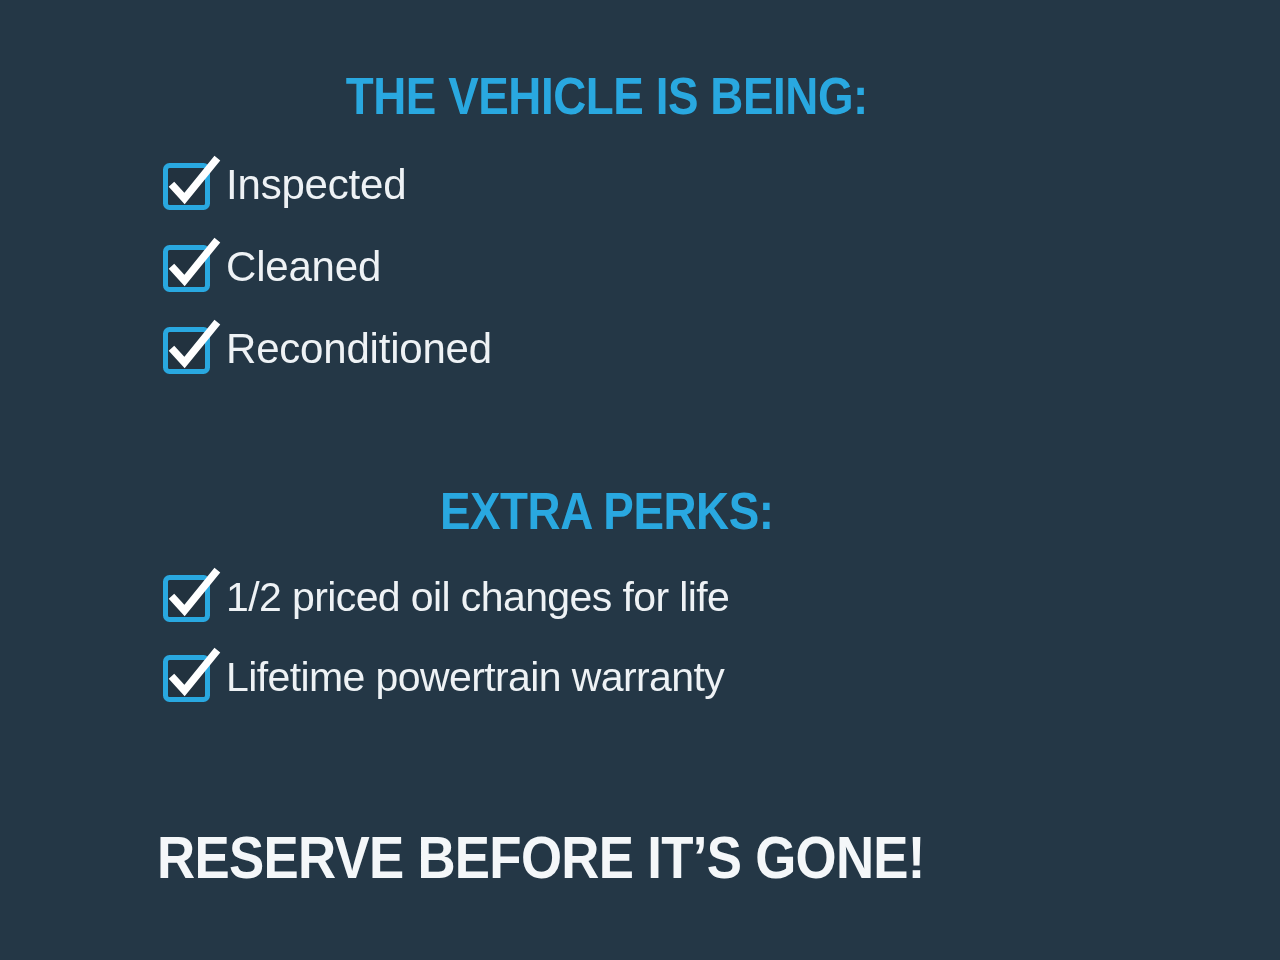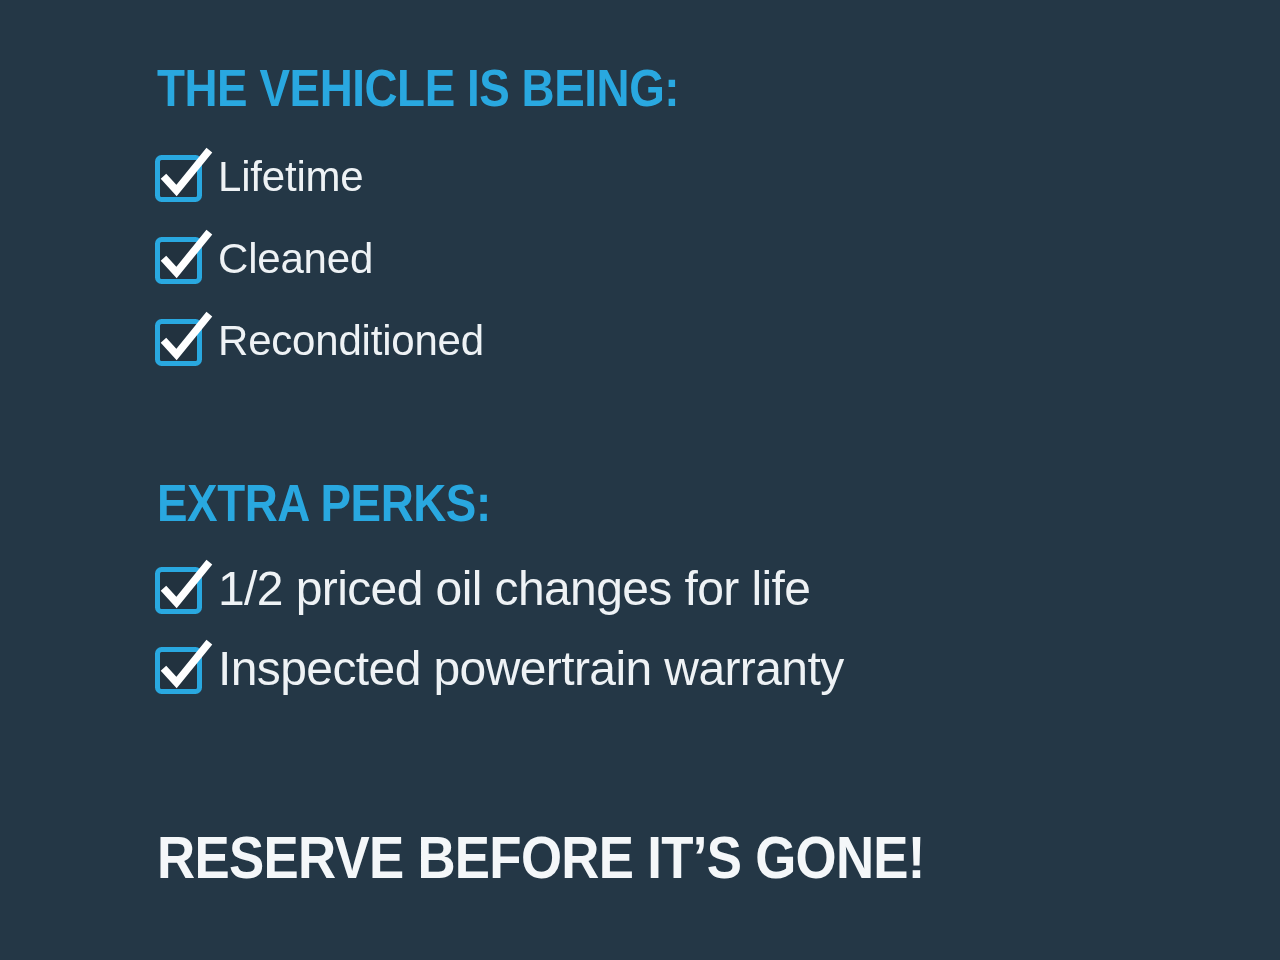--- a/index.html
+++ b/index.html
@@ -42,22 +42,23 @@
     letter-spacing: -0.5px;
     text-transform: uppercase;
     transform: scaleX(0.88);
     transform-origin: left center;
     white-space: nowrap;
     margin: 0;
     padding: 0;
   }
 
   .section {
-    margin: 0;
-    padding: 0;
+    margin: 8px;
+    padding: 0;
+    text-align: center;
   }
 
   #section-vehicle .section-heading { margin-bottom: 22px; }
   #section-perks  .section-heading { margin-bottom: 20px; }
 
   #section-perks { margin-top: 95px; }
 
   
   .check-list {
     list-style: none;
@@ -92,21 +93,21 @@
 
   .check-label {
     color: #eef2f5;
     font-size: 42px;
     line-height: 46px;
     font-weight: 400;
     letter-spacing: -0.2px;
     white-space: nowrap;
   }
   #section-perks .check-label {
-    font-size: 48px;
+    font-size: 41px;
     letter-spacing: -0.6px;
   }
 
   
   .cta {
     position: absolute;
     left: 157px;
     top: 828px;
     color: #f4f7f9;
     font-family: "Liberation Sans", sans-serif;
@@ -133,21 +134,21 @@
 
       <ul class="check-list">
 
         <li class="check-item">
           <span class="check-box">
             <svg viewBox="0 0 70 64" xmlns="http://www.w3.org/2000/svg">
               <rect x="2.5" y="16.5" width="42" height="42" rx="4" ry="4" fill="#22323f" stroke="#29a8e0" stroke-width="5"></rect>
               <path d="M11 38 L21.5 49.5 L52 12" fill="none" stroke="#ffffff" stroke-width="7.5" stroke-linecap="square" stroke-linejoin="miter"></path>
             </svg>
           </span>
-          <span class="check-label">Lifetime</span>
+          <span class="check-label">Inspected</span>
         </li>
 
         <li class="check-item">
           <span class="check-box">
             <svg viewBox="0 0 70 64" xmlns="http://www.w3.org/2000/svg">
               <rect x="2.5" y="16.5" width="42" height="42" rx="4" ry="4" fill="#22323f" stroke="#29a8e0" stroke-width="5"></rect>
               <path d="M11 38 L21.5 49.5 L52 12" fill="none" stroke="#ffffff" stroke-width="7.5" stroke-linecap="square" stroke-linejoin="miter"></path>
             </svg>
           </span>
           <span class="check-label">Cleaned</span>
@@ -182,21 +183,21 @@
           <span class="check-label">1/2 priced oil changes for life</span>
         </li>
 
         <li class="check-item">
           <span class="check-box">
             <svg viewBox="0 0 70 64" xmlns="http://www.w3.org/2000/svg">
               <rect x="2.5" y="16.5" width="42" height="42" rx="4" ry="4" fill="#22323f" stroke="#29a8e0" stroke-width="5"></rect>
               <path d="M11 38 L21.5 49.5 L52 12" fill="none" stroke="#ffffff" stroke-width="7.5" stroke-linecap="square" stroke-linejoin="miter"></path>
             </svg>
           </span>
-          <span class="check-label">Inspected powertrain warranty</span>
+          <span class="check-label">Lifetime powertrain warranty</span>
         </li>
 
 
       </ul>
     </div>
 
   </div>
 
   <div class="cta">RESERVE BEFORE IT’S GONE!</div>
 

